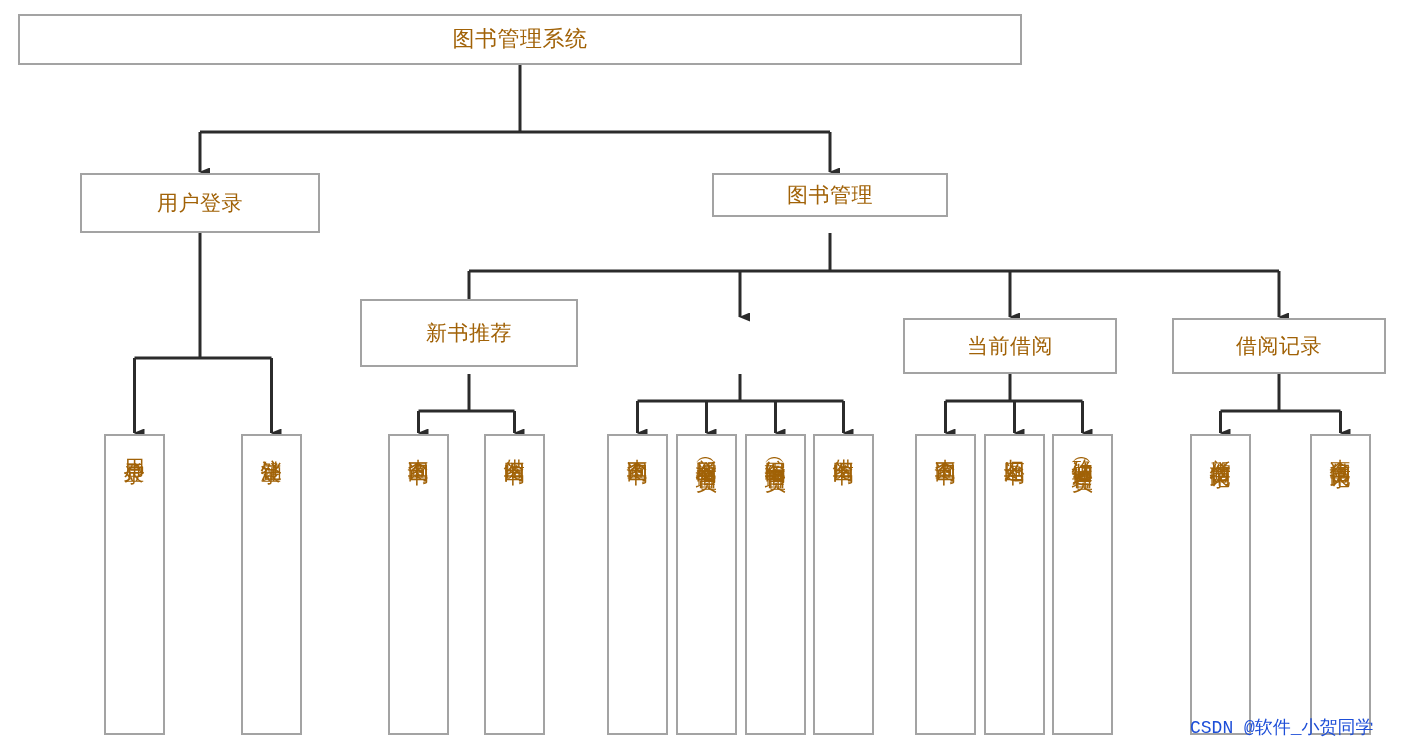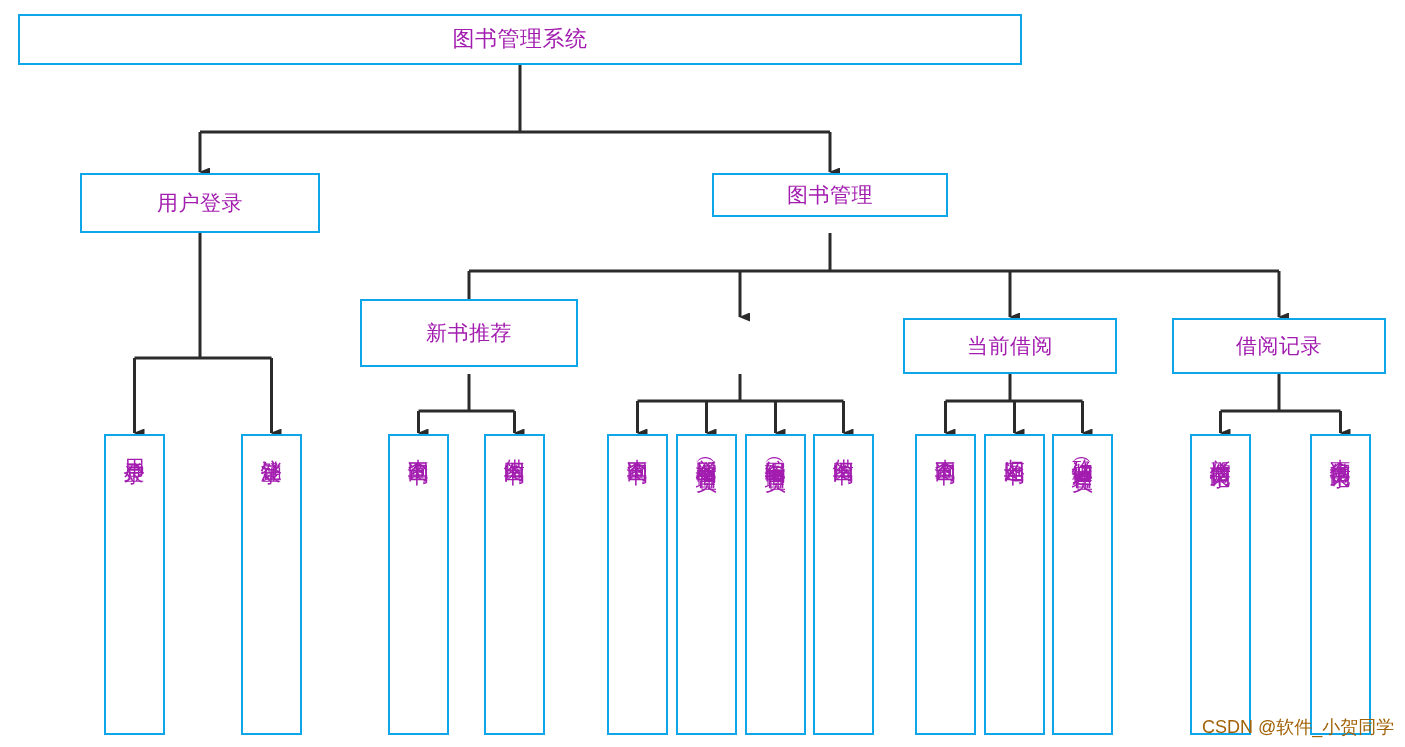--- a/index.html
+++ b/index.html
@@ -22,26 +22,26 @@
     position: absolute;
     left: 0;
     top: 0;
     width: 1405px;
     height: 747px;
     pointer-events: none;
   }
   .node {
     position: absolute;
     box-sizing: border-box;
-    border: 2px solid #0ea5e9;
+    border: 2px solid #a3a3a3;
     background: #ffffff;
     display: flex;
     align-items: center;
     justify-content: center;
-    color: #a21caf;
+    color: #a16207;
     z-index: 2;
   }
   .node-label {
     display: block;
     text-align: center;
     letter-spacing: 0.5px;
     white-space: nowrap;
   }
   
   .node.horiz .node-label {
@@ -62,25 +62,24 @@
     text-orientation: upright;
     font-size: 21px;
     line-height: 1.32;
     letter-spacing: 2px;
     white-space: normal;
     max-height: 292px;
   }
   .watermark {
     position: absolute;
     font-size: 18px;
-    color: #a16207;
+    color: #1d4ed8;
     white-space: nowrap;
     z-index: 5;
-    font-family: Liberation Sans, sans-serif;
-    padding-left: 12px;
+    font-family: Liberation Mono, monospace;
   }
 </style>
 </head>
 <body>
 
 <div id="canvas">
   <svg id="edges" viewBox="0 0 1405 747" width="1405" height="747" xmlns="http://www.w3.org/2000/svg">
     <defs>
       <marker id="arrowhead" markerWidth="9" markerHeight="11" refX="4.5" refY="10" orient="auto" markerUnits="userSpaceOnUse">
         <path d="M0,0 L9,0 L4.5,11 Z" fill="#2b2b2b"></path>

